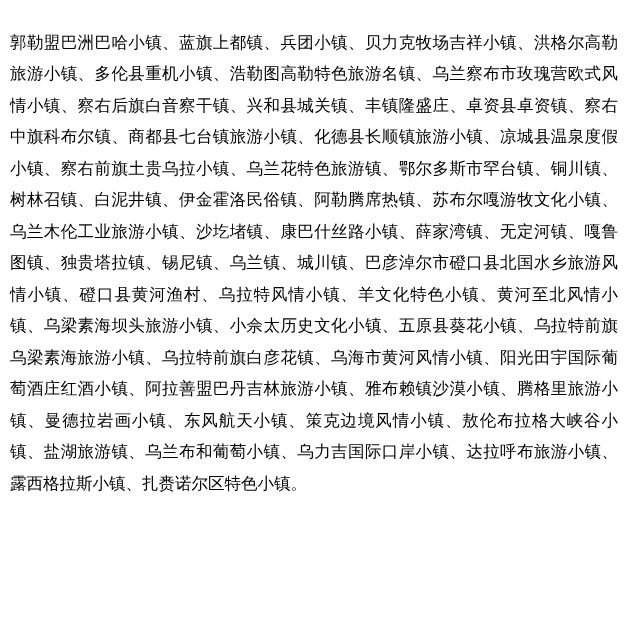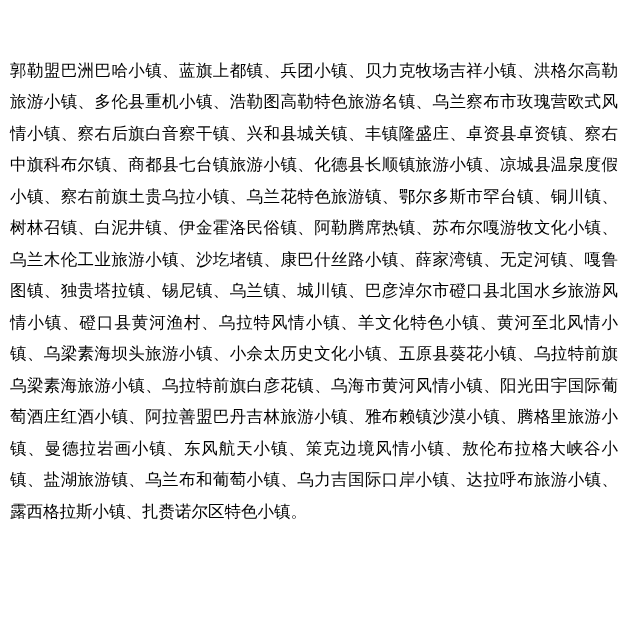--- a/index.html
+++ b/index.html
@@ -11,21 +11,20 @@
     width: 630px;
     height: 642px;
     font-family: "DejaVu Sans", sans-serif;
   }
   #page {
     box-sizing: border-box;
     width: 630px;
     height: 610px;
     padding: 10px 12px 10px 10px;
     background: #ffffff;
-    margin-top: 28px;
   }
   #body-text {
     font-family: "DejaVu Sans", sans-serif;
     font-size: 16.5px;
     line-height: 31.5px;
     color: #000000;
     text-align: justify;
     text-justify: inter-ideograph;
     letter-spacing: 0px;
     word-break: break-all;

